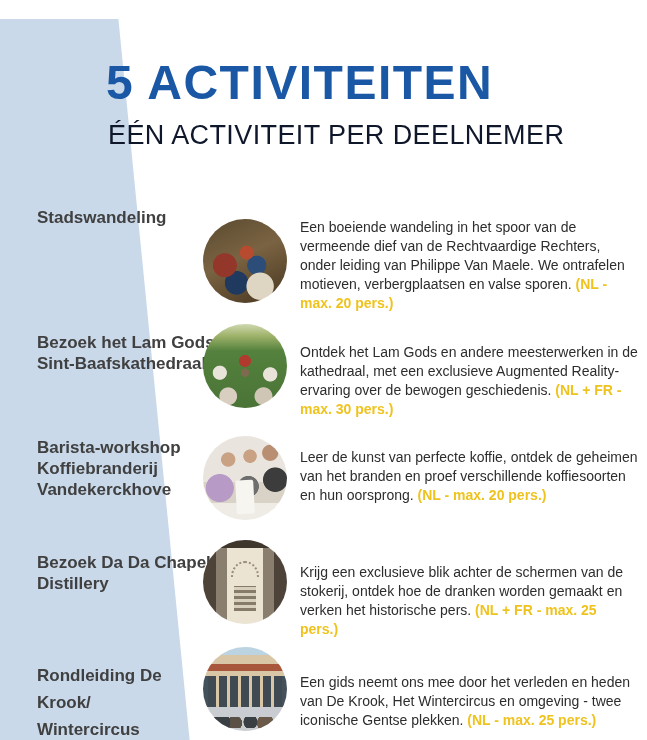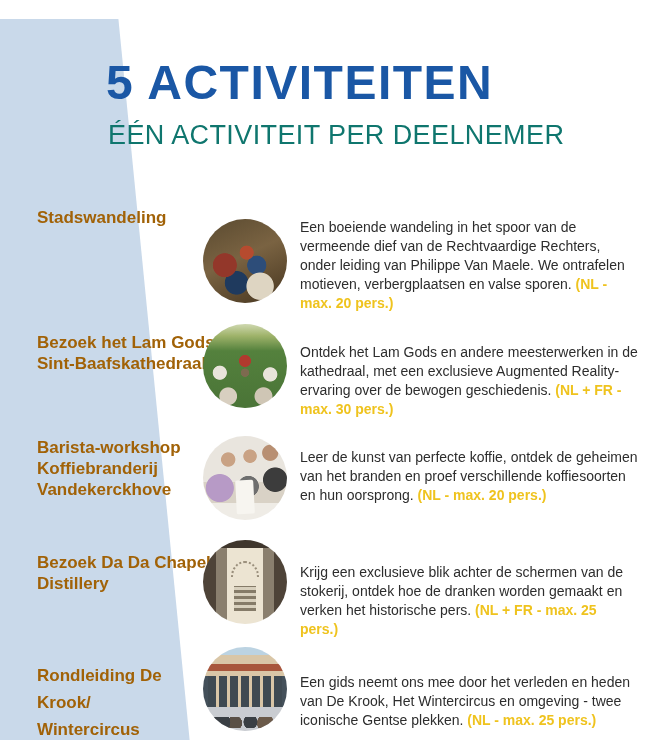--- a/index.html
+++ b/index.html
@@ -11,27 +11,27 @@
   .bg-diagonal{
     position:absolute;inset:0;background:#c9d9ea;
     clip-path:polygon(0 0, 18.3% 0, 29.6% 100%, 0 100%);
   }
   .title{
     position:absolute;left:106px;top:36px;
     font-size:48px;font-weight:bold;color:#1a57a5;letter-spacing:1.5px;white-space:nowrap;
   }
   .subtitle{
     position:absolute;left:108px;top:101px;
-    font-size:27px;font-weight:400;color:#0f766e;letter-spacing:0.4px;white-space:nowrap;
+    font-size:27px;font-weight:400;color:#0f172a;letter-spacing:0.4px;white-space:nowrap;
   }
   .row{position:absolute;left:0;width:647px;height:118px;}
   .row-1{top:183px;} .row-2{top:308px;} .row-3{top:413px;padding-left:12px;} .row-4{top:528px;} .row-5{top:638px;}
   .activity-name{
     position:absolute;left:37px;top:5px;width:178px;
-    font-size:17px;line-height:21px;font-weight:bold;color:#a16207;white-space:pre-line;
+    font-size:17px;line-height:21px;font-weight:bold;color:#404040;white-space:pre-line;
   }
   .row-5 .activity-name{line-height:27px;}
   .photo{
     position:absolute;left:203px;width:84px;height:84px;border-radius:50%;overflow:hidden;
   }
   .row-1 .photo{top:17px;} .row-2 .photo{top:-3px;} .row-3 .photo{top:4px;}
   .row-4 .photo{top:-7px;} .row-5 .photo{top:-10px;}
   .desc{
     position:absolute;left:300px;top:2px;width:338px;
     font-size:14px;line-height:19px;color:#2d2d2d;

